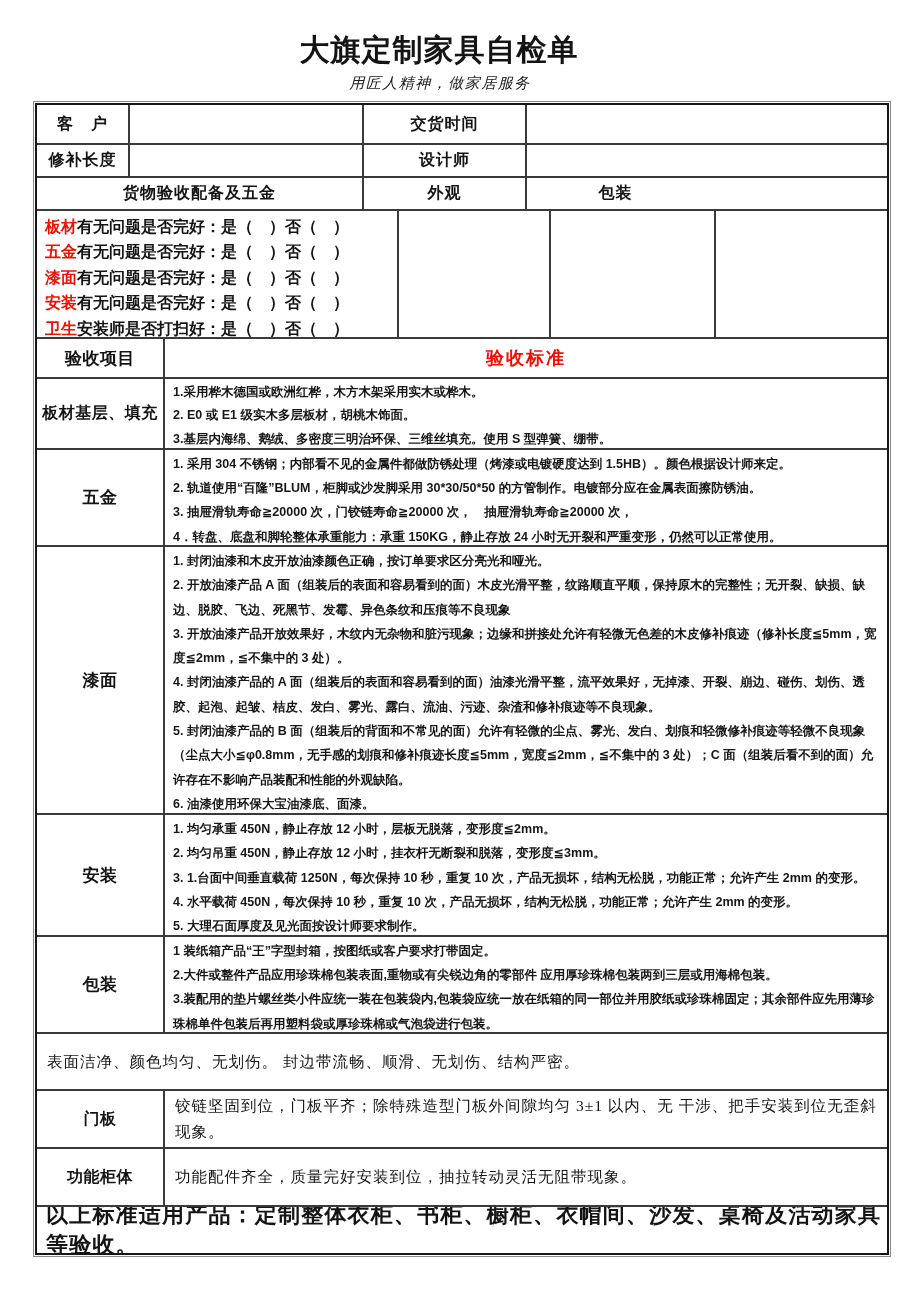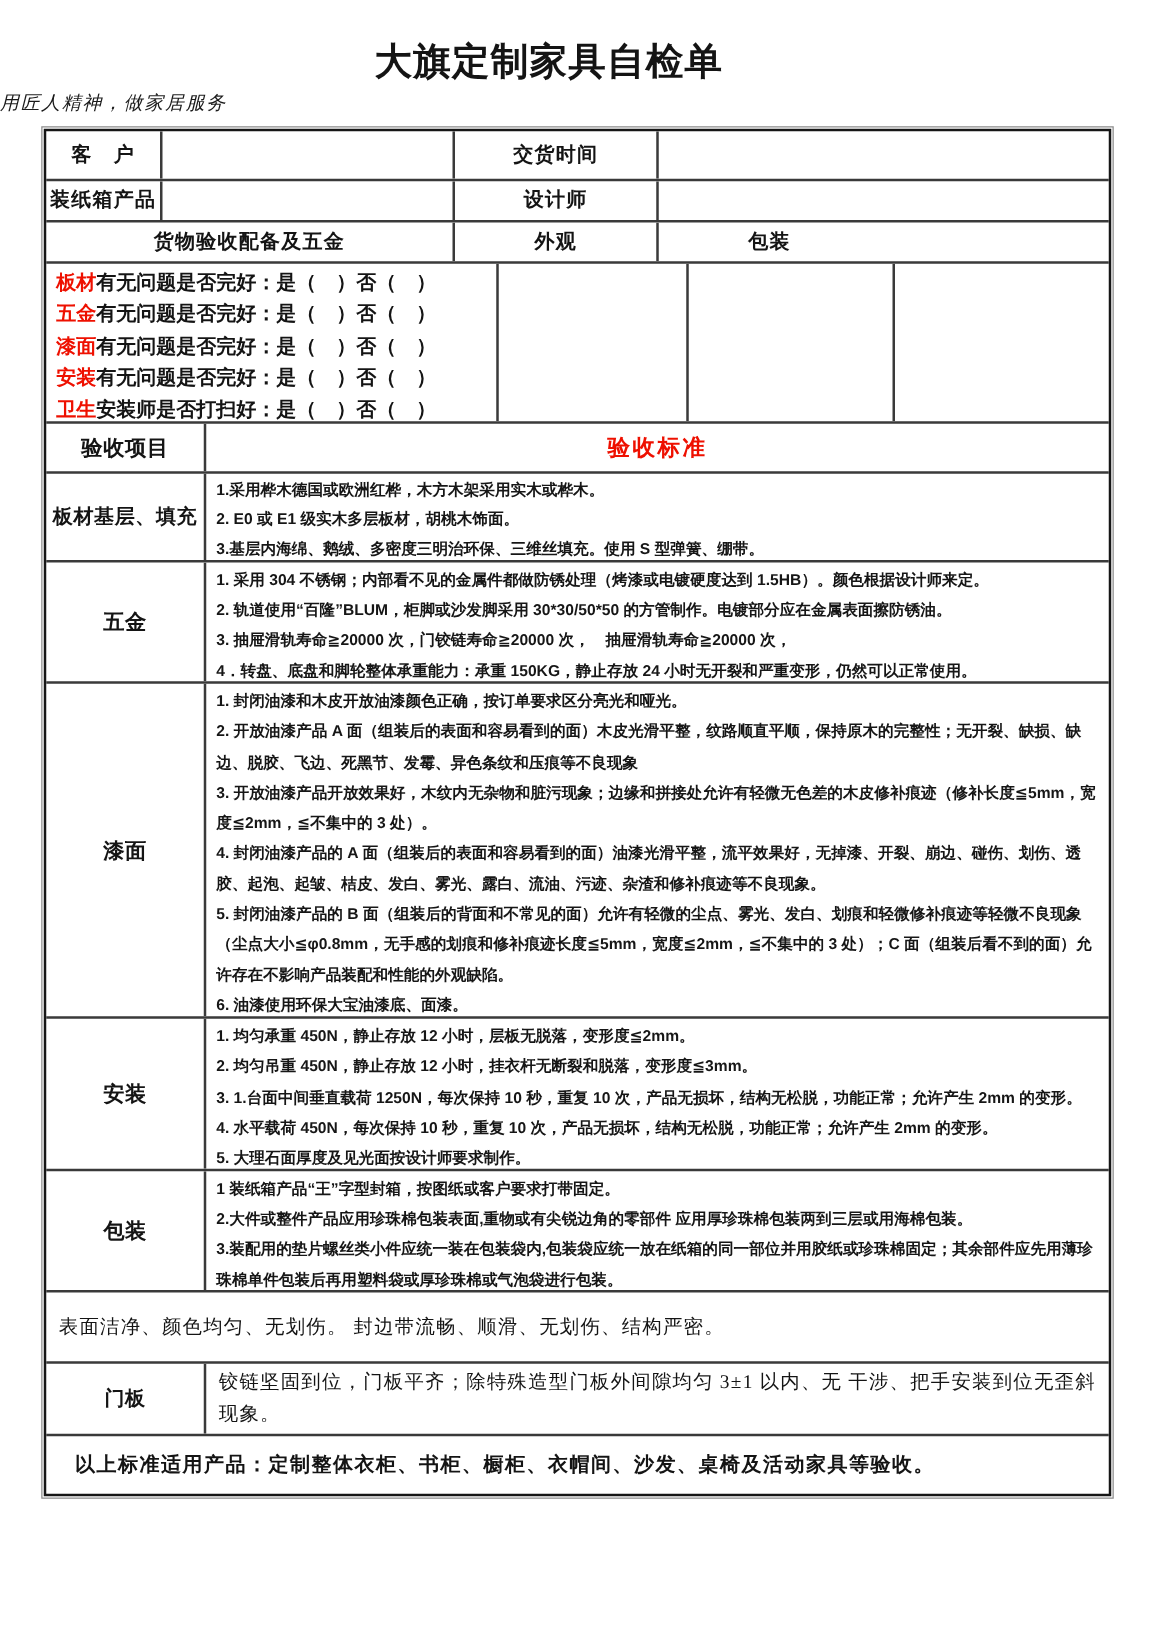--- a/index.html
+++ b/index.html
@@ -6,21 +6,21 @@
   body{
     width:920px;height:1302px;background:#ffffff;position:relative;
     font-family:"Liberation Serif","DejaVu Serif",serif;color:#141414;
     -webkit-font-smoothing:antialiased;
   }
   .title{
     width:920px;box-sizing:border-box;padding-right:70px;margin:0;padding-top:30px;
     text-align:center;font-size:30px;font-weight:bold;letter-spacing:1px;line-height:40px;padding-left:28px;
   }
   .slogan{
-    text-align:left;padding-right:40px;font-size:15px;letter-spacing:1.5px;
+    text-align:center;padding-right:40px;font-size:15px;letter-spacing:1.5px;
     font-style:italic;line-height:22px;margin-top:2px;color:#1a1a1a;
   }
   .sheet{
     position:absolute;left:35px;top:103px;width:850px;box-sizing:content-box;
     border:2px solid #161616;
     box-shadow:0 0 0 1px #ffffff,0 0 0 2px #8a8a8a;
     background:#fff;
   }
   .r{display:flex;border-bottom:2px solid #3a3a3a;box-sizing:border-box;overflow:hidden;}
   .r:last-child{border-bottom:none;}
@@ -46,40 +46,40 @@
     font-size:12.5px;color:#161616;padding:2px 6px 0 8px;
   }
   .std-content p{margin:0;}
   .script-cell{
     display:flex;align-items:center;
     font-size:15.5px;letter-spacing:1px;line-height:26px;padding:2px 10px 2px 10px;
     font-weight:500;
   }
   .footer-cell{
     display:flex;align-items:center;width:100%;
-    font-size:16px;letter-spacing:1.2px;padding-left:23px;font-weight:600;
+    font-size:22px;letter-spacing:1.2px;padding-left:9px;font-weight:600;
   }
 </style>
 </head>
 <body>
 
 <h1 class="title">大旗定制家具自检单</h1>
 <div class="slogan">用匠人精神，做家居服务</div>
 
 <div class="sheet">
 
   <div class="r" style="height:40px">
     <div class="c lbl" style="width:93px">客　户</div>
     <div class="c" style="width:234px"></div>
     <div class="c lbl" style="width:163px">交货时间</div>
     <div class="c" style="width:360px"></div>
   </div>
 
   <div class="r" style="height:33px">
-    <div class="c lbl" style="width:93px">装纸箱产品</div>
+    <div class="c lbl" style="width:93px">修补长度</div>
     <div class="c" style="width:234px"></div>
     <div class="c lbl" style="width:163px">设计师</div>
     <div class="c" style="width:360px"></div>
   </div>
 
   <div class="r" style="height:33px">
     <div class="c lbl" style="width:327px">货物验收配备及五金</div>
     <div class="c lbl" style="width:163px">外观</div>
     <div class="c lbl" style="width:177px">包装</div>
   </div>
@@ -159,18 +159,24 @@
       </div>
   </div>
 
   <div class="r" style="height:58px">
     <div class="c std-lbl" style="width:128px;font-size:16px">门板</div>
     <div class="c script-cell" style="width:722px">
         <span>铰链坚固到位，门板平齐；除特殊造型门板外间隙均匀 3±1 以内、无 干涉、把手安装到位无歪斜现象。</span>
       </div>
   </div>
 
+  <div class="r" style="height:58px">
+    <div class="c std-lbl" style="width:128px;font-size:16px">功能柜体</div>
+    <div class="c script-cell" style="width:722px">
+        <span>功能配件齐全，质量完好安装到位，抽拉转动灵活无阻带现象。</span>
+      </div>
+  </div>
 
   <div class="r" style="height:46px">
     <div class="c footer-cell" style="width:850px">以上标准适用产品：定制整体衣柜、书柜、橱柜、衣帽间、沙发、桌椅及活动家具等验收。</div>
   </div>
 
 </div>
 
 </body></html>

